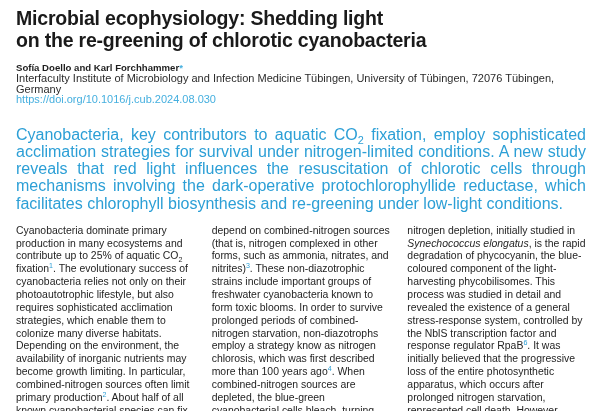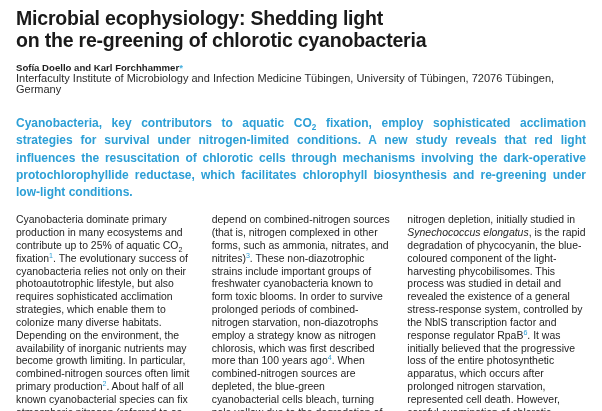--- a/index.html
+++ b/index.html
@@ -27,21 +27,21 @@
     font-size:9.6px;font-weight:bold;color:#1e1e1e;line-height:11px;
   }
   .authors .mark{color:var(--link);font-weight:bold;}
   .meta{
     font-size:11px;line-height:10.6px;color:#2b2b2b;
   }
   .meta a, .link-text{color:var(--link);text-decoration:none;cursor:pointer;}
 
   .teaser{
     margin:21px 0 0 0;
-    font-size:12px;line-height:17.2px;font-weight:bold;
+    font-size:16px;line-height:17.2px;font-weight:normal;
     color:var(--accent);text-align:justify;
   }
   .teaser sub{font-size:68%;}
 
   .columns{
     margin-top:13px;
     display:flex;gap:17px;
   }
   .col{
     flex:1 1 0;
@@ -62,20 +62,21 @@
 on the re-greening of chlorotic cyanobacteria</h1>
 
   <div class="byline-block">
     <div class="authors"><span>Sofía Doello and Karl Forchhammer</span><span class="mark">*</span></div>
 
     <div class="meta">
       <span>Interfaculty Institute of Microbiology and Infection Medicine Tübingen, University of Tübingen, 72076 Tübingen, Germany</span>
     </div>
 
 
+    <div class="meta"><span class="link-text">https://doi.org/10.1016/j.cub.2024.08.030</span></div>
   </div>
 
   <p class="teaser">Cyanobacteria, key contributors to aquatic CO<sub>2</sub> fixation, employ sophisticated acclimation strategies for survival under nitrogen-limited conditions. A new study reveals that red light influences the resuscitation of chlorotic cells through mechanisms involving the dark-operative protochlorophyllide reductase, which facilitates chlorophyll biosynthesis and re-greening under low-light conditions.</p>
 
   <div class="columns">
     <div class="col">
       <p>Cyanobacteria dominate primary production in many ecosystems and contribute up to 25% of aquatic CO<sub>2</sub> fixation<sup class="ref">1</sup>. The evolutionary success of cyanobacteria relies not only on their photoautotrophic lifestyle, but also requires sophisticated acclimation strategies, which enable them to colonize many diverse habitats. Depending on the environment, the availability of inorganic nutrients may become growth limiting. In particular, combined-nitrogen sources often limit primary production<sup class="ref">2</sup>. About half of all known cyanobacterial species can fix atmospheric nitrogen (referred to as diazotrophy), whereas the remainder</p>
     </div>
     <div class="col">
       <p>depend on combined-nitrogen sources (that is, nitrogen complexed in other forms, such as ammonia, nitrates, and nitrites)<sup class="ref">3</sup>. These non-diazotrophic strains include important groups of freshwater cyanobacteria known to form toxic blooms. In order to survive prolonged periods of combined-nitrogen starvation, non-diazotrophs employ a strategy know as nitrogen chlorosis, which was first described more than 100 years ago<sup class="ref">4</sup>. When combined-nitrogen sources are depleted, the blue-green cyanobacterial cells bleach, turning pale yellow due to the degradation of their light-harvesting systems. The first visible response to</p>

